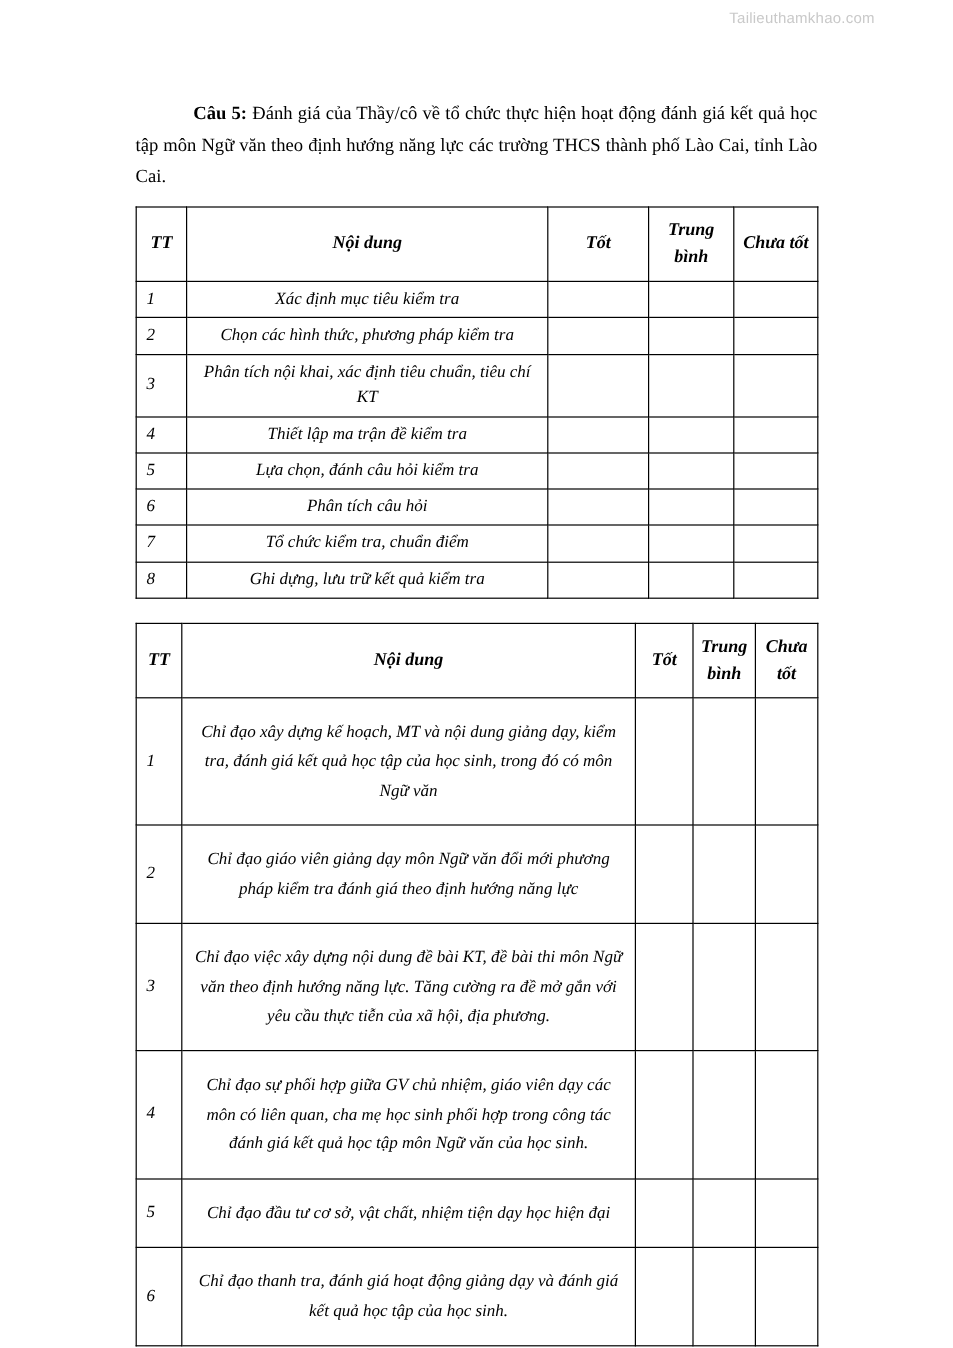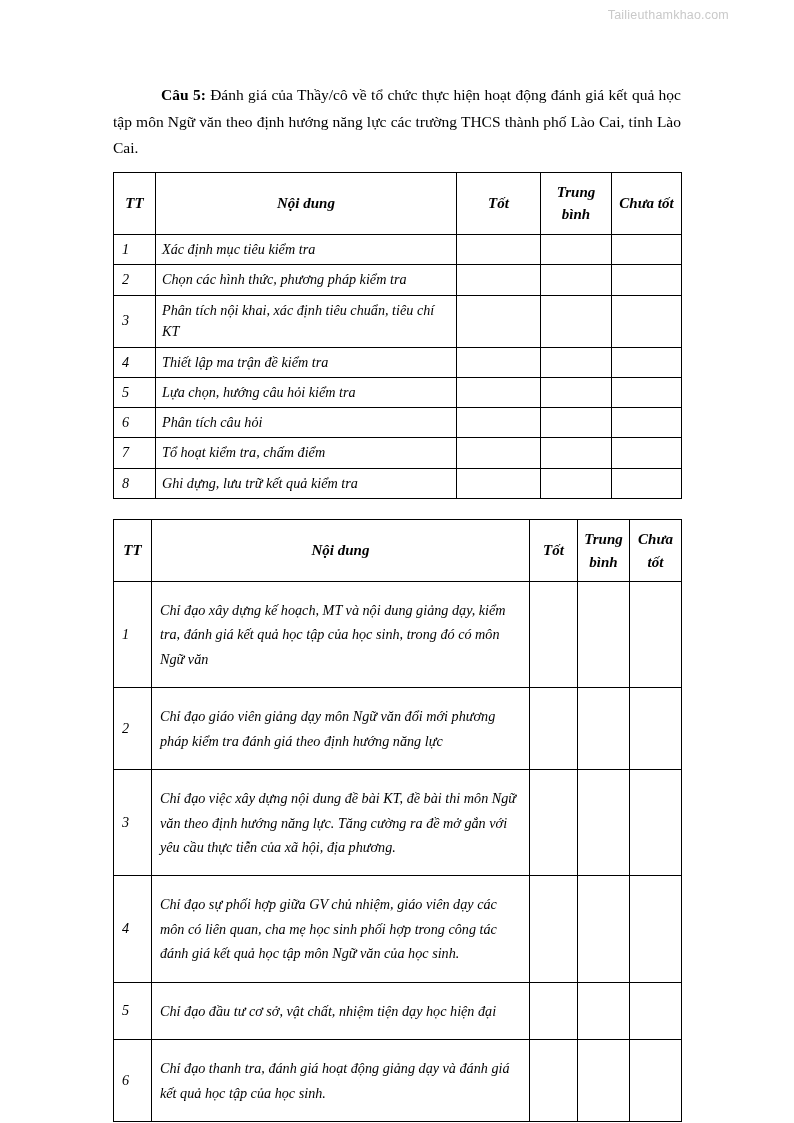--- a/index.html
+++ b/index.html
@@ -79,21 +79,21 @@
     font-size: 15px;
     vertical-align: middle;
     padding: 8px 4px;
   }
   table.survey td.num {
     text-align: left;
     padding-left: 8px;
     vertical-align: middle;
   }
   table.survey td.desc {
-    text-align: left;
+    text-align: center;
   }
   table.survey td.mark {
     text-align: center;
   }
 
   
   #table5 col.c-tt    { width: 42px; }
   #table5 col.c-nd    { width: 301px; }
   #table5 col.c-tot   { width: 84px; }
   #table5 col.c-tb    { width: 71px; }
@@ -162,35 +162,35 @@
         </tr>
         <tr>
           <td class="num">4</td>
           <td class="desc">Thiết lập ma trận đề kiểm tra</td>
           <td class="mark"></td>
           <td class="mark"></td>
           <td class="mark"></td>
         </tr>
         <tr>
           <td class="num">5</td>
-          <td class="desc">Lựa chọn, hướng câu hỏi kiểm tra</td>
+          <td class="desc">Lựa chọn, đánh câu hỏi kiểm tra</td>
           <td class="mark"></td>
           <td class="mark"></td>
           <td class="mark"></td>
         </tr>
         <tr>
           <td class="num">6</td>
           <td class="desc">Phân tích câu hỏi</td>
           <td class="mark"></td>
           <td class="mark"></td>
           <td class="mark"></td>
         </tr>
         <tr>
           <td class="num">7</td>
-          <td class="desc">Tổ hoạt kiểm tra, chấm điểm</td>
+          <td class="desc">Tổ chức kiểm tra, chuẩn điểm</td>
           <td class="mark"></td>
           <td class="mark"></td>
           <td class="mark"></td>
         </tr>
         <tr>
           <td class="num">8</td>
           <td class="desc">Ghi dựng, lưu trữ kết quả kiểm tra</td>
           <td class="mark"></td>
           <td class="mark"></td>
           <td class="mark"></td>

